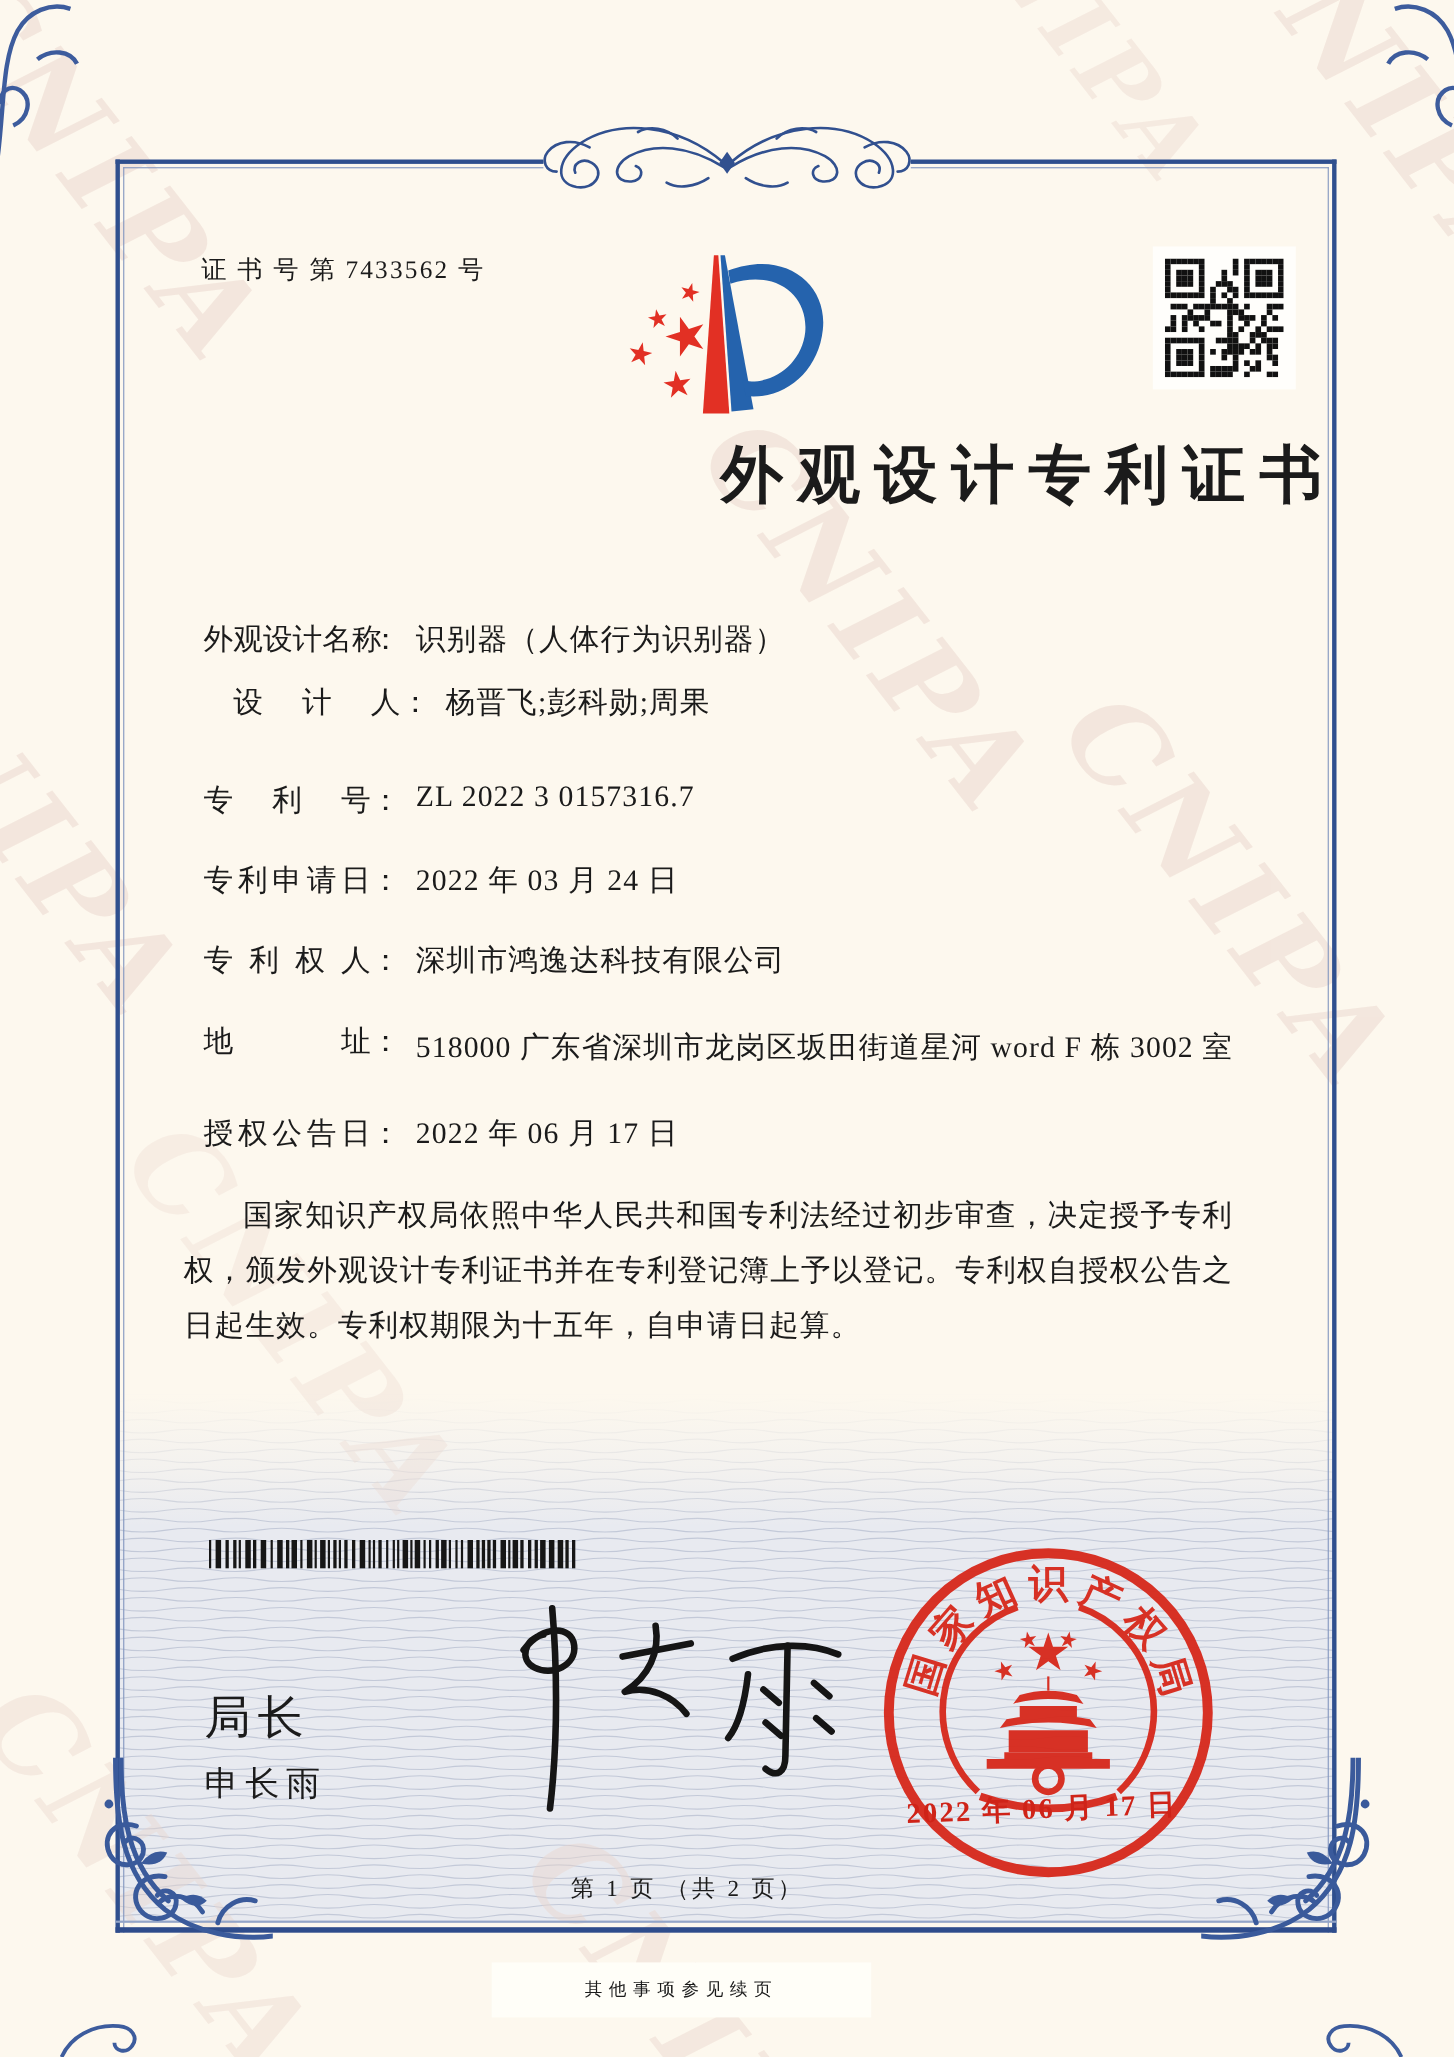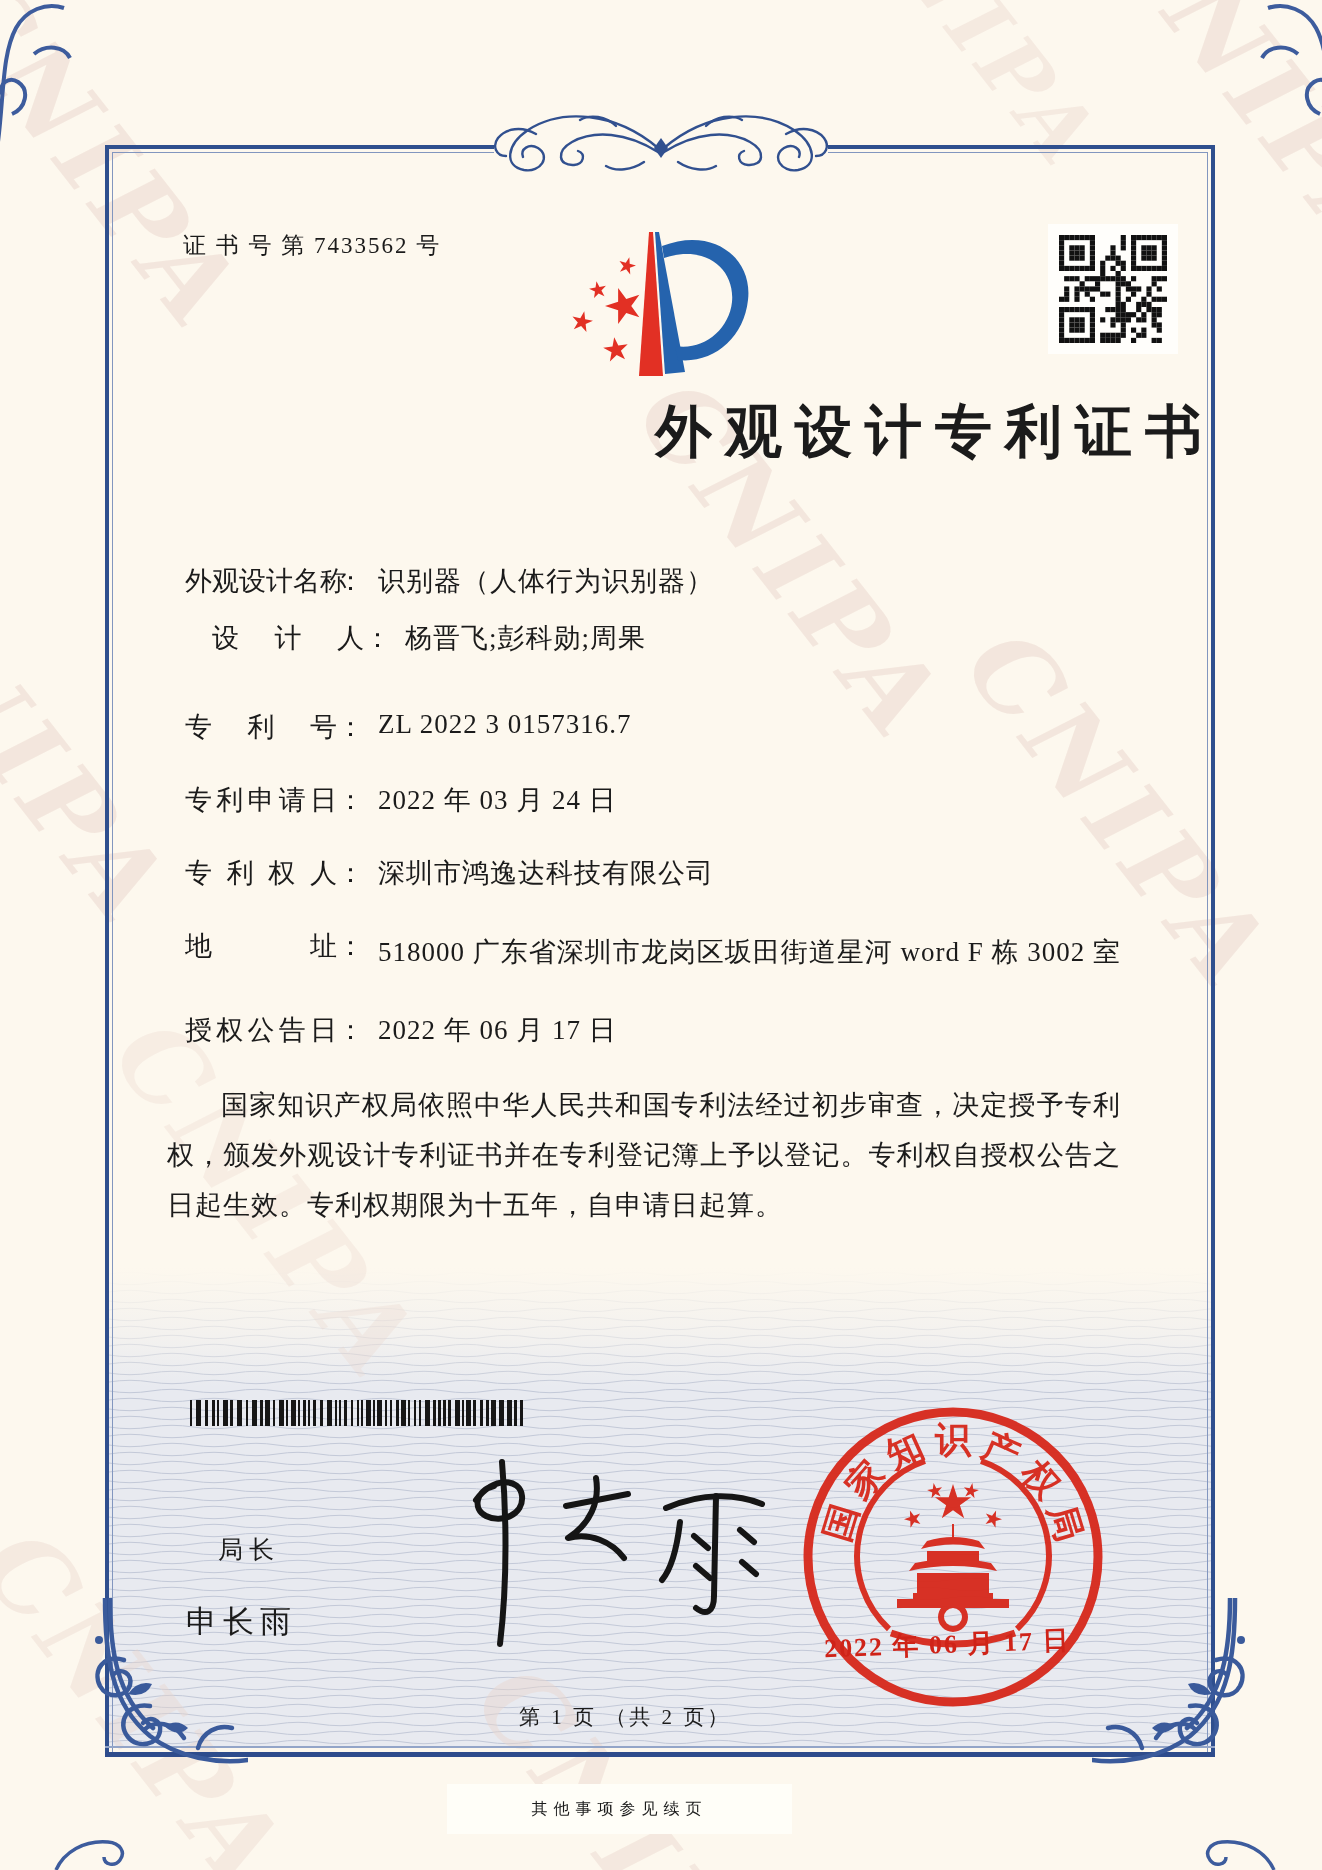--- a/index.html
+++ b/index.html
@@ -79,21 +79,21 @@
   
   .paras {
     left:167px; top:1080px; width:954px;
     font-size:27px; line-height:50px;
     text-align:justify; z-index:2;
   }
   .paras p { text-indent:2em; letter-spacing:1px; }
 
   
   .barcode { left:190px; top:1400px; z-index:2; }
-  .signer-title { left:186px; top:1533px; font-family:"Liberation Sans","DejaVu Sans",sans-serif; font-size:25px; letter-spacing:6px; font-weight:500; z-index:2;margin-left:32px; }
+  .signer-title { left:186px; top:1533px; font-family:"Liberation Sans","DejaVu Sans",sans-serif; font-size:42px; letter-spacing:6px; font-weight:500; z-index:2; }
   .signer-name  { left:186px; top:1601px; font-family:"Liberation Sans","DejaVu Sans",sans-serif; font-size:31px; letter-spacing:6px; font-weight:500; z-index:2; }
   .signature { left:418px; top:1448px; z-index:2; }
 
   
   .seal { left:798px; top:1402px; z-index:5; opacity:.95; }
   .seal-date {
     left:824px; top:1626px; width:300px;
     font-size:26px; font-weight:bold; color:#cf2318;
     letter-spacing:2px; transform:rotate(-2deg);
     z-index:6; white-space:nowrap;

